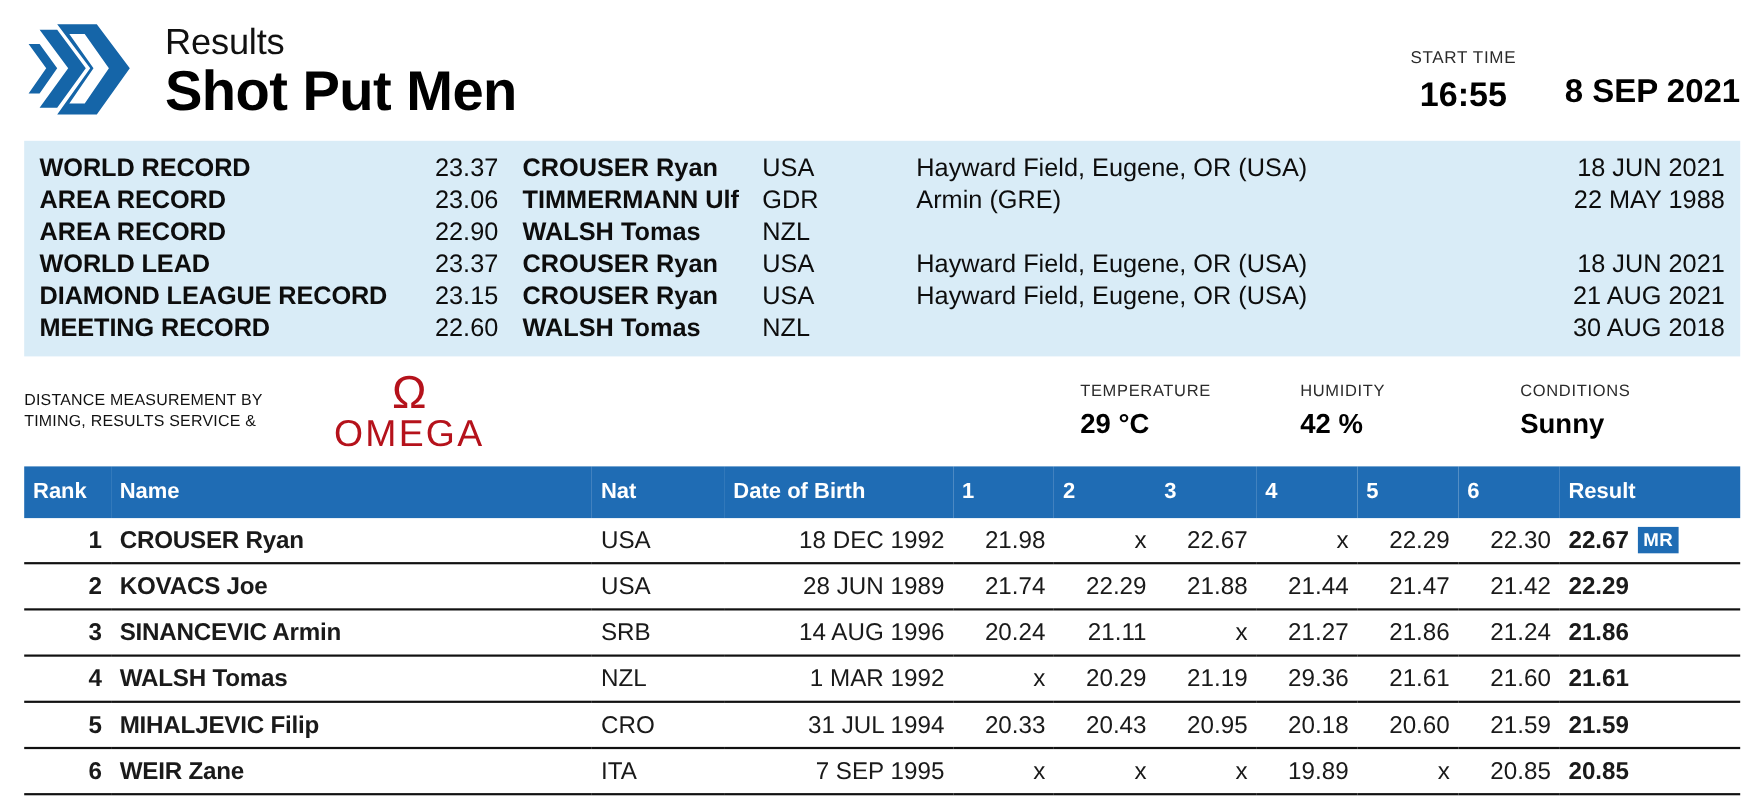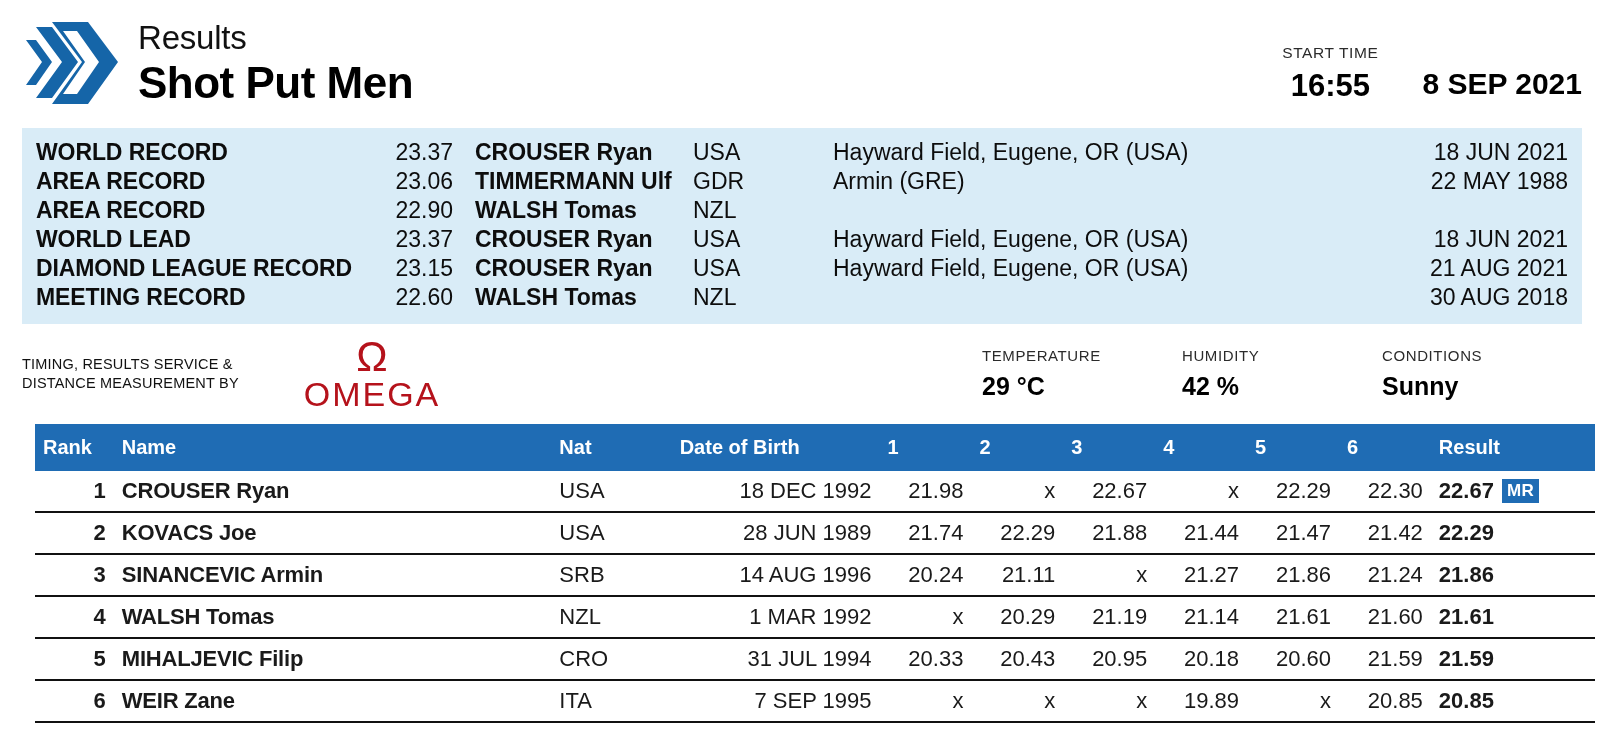--- a/index.html
+++ b/index.html
@@ -23,33 +23,33 @@
     position: relative;
     height: 128px;
     padding: 14px 22px 0 22px;
     display: flex;
     align-items: flex-start;
     justify-content: space-between;
   }
   .header-left {
     display: flex;
     align-items: flex-start;
-    gap: 12px;
+    gap: 24px;
   }
   .dl-logo { width: 104px; height: 92px; flex: none; margin-top: 4px; }
   .title-block { padding-top: 6px; }
   .results-label {
     font-size: 33px;
     line-height: 36px;
     font-weight: 400;
     color: #111;
     letter-spacing: -0.2px;
   }
   .event-title {
-    font-size: 44px;
+    font-size: 51px;
     line-height: 58px;
     font-weight: 700;
     color: #000;
     letter-spacing: -0.5px;
     margin-top: -2px;
   }
   .header-right {
     display: flex;
     align-items: flex-end;
     gap: 44px;
@@ -147,21 +147,20 @@
     font-weight: 700;
     color: #000;
   }
 
   
   .table-wrap { margin: 0 22px; }
   table.results {
     width: 100%;
     border-collapse: collapse;
     table-layout: fixed;
-    margin-left: 13px;
   }
   table.results thead th {
     background: #1f6cb4;
     color: #ffffff;
     font-size: 20px;
     font-weight: 700;
     padding: 12px 8px;
     text-align: left;
     white-space: nowrap;
   }
@@ -277,22 +276,22 @@
       <span class="rec-mark">22.60</span>
       <span class="rec-name">WALSH Tomas</span>
       <span class="rec-nat">NZL</span>
       <span class="rec-venue"></span>
       <span class="rec-date">30 AUG 2018</span>
     </div>
   </div>
 
   <div class="conditions">
     <div class="timing-credit">
+      <div>DISTANCE MEASUREMENT BY</div>
       <div>TIMING, RESULTS SERVICE &amp;</div>
-      <div>DISTANCE MEASUREMENT BY</div>
     </div>
     <div class="omega">
       <div class="omega-symbol">Ω</div>
       <div class="omega-word">OMEGA</div>
     </div>
     <div class="cond-spacer"></div>
     <div class="cond-item">
       <div class="cond-label">TEMPERATURE</div>
       <div class="cond-value">29 °C</div>
     </div>
@@ -369,21 +368,21 @@
           <td class="c-res">21.86</td>
         </tr>
         <tr>
           <td class="c-rank">4</td>
           <td class="c-name">WALSH Tomas</td>
           <td class="c-nat">NZL</td>
           <td class="c-dob">1 MAR 1992</td>
           <td class="c-try">x</td>
           <td class="c-try">20.29</td>
           <td class="c-try">21.19</td>
-          <td class="c-try">21.14</td>
+          <td class="c-try">29.36</td>
           <td class="c-try">21.61</td>
           <td class="c-try">21.60</td>
           <td class="c-res">21.61</td>
         </tr>
         <tr>
           <td class="c-rank">5</td>
           <td class="c-name">MIHALJEVIC Filip</td>
           <td class="c-nat">CRO</td>
           <td class="c-dob">31 JUL 1994</td>
           <td class="c-try">20.33</td>

